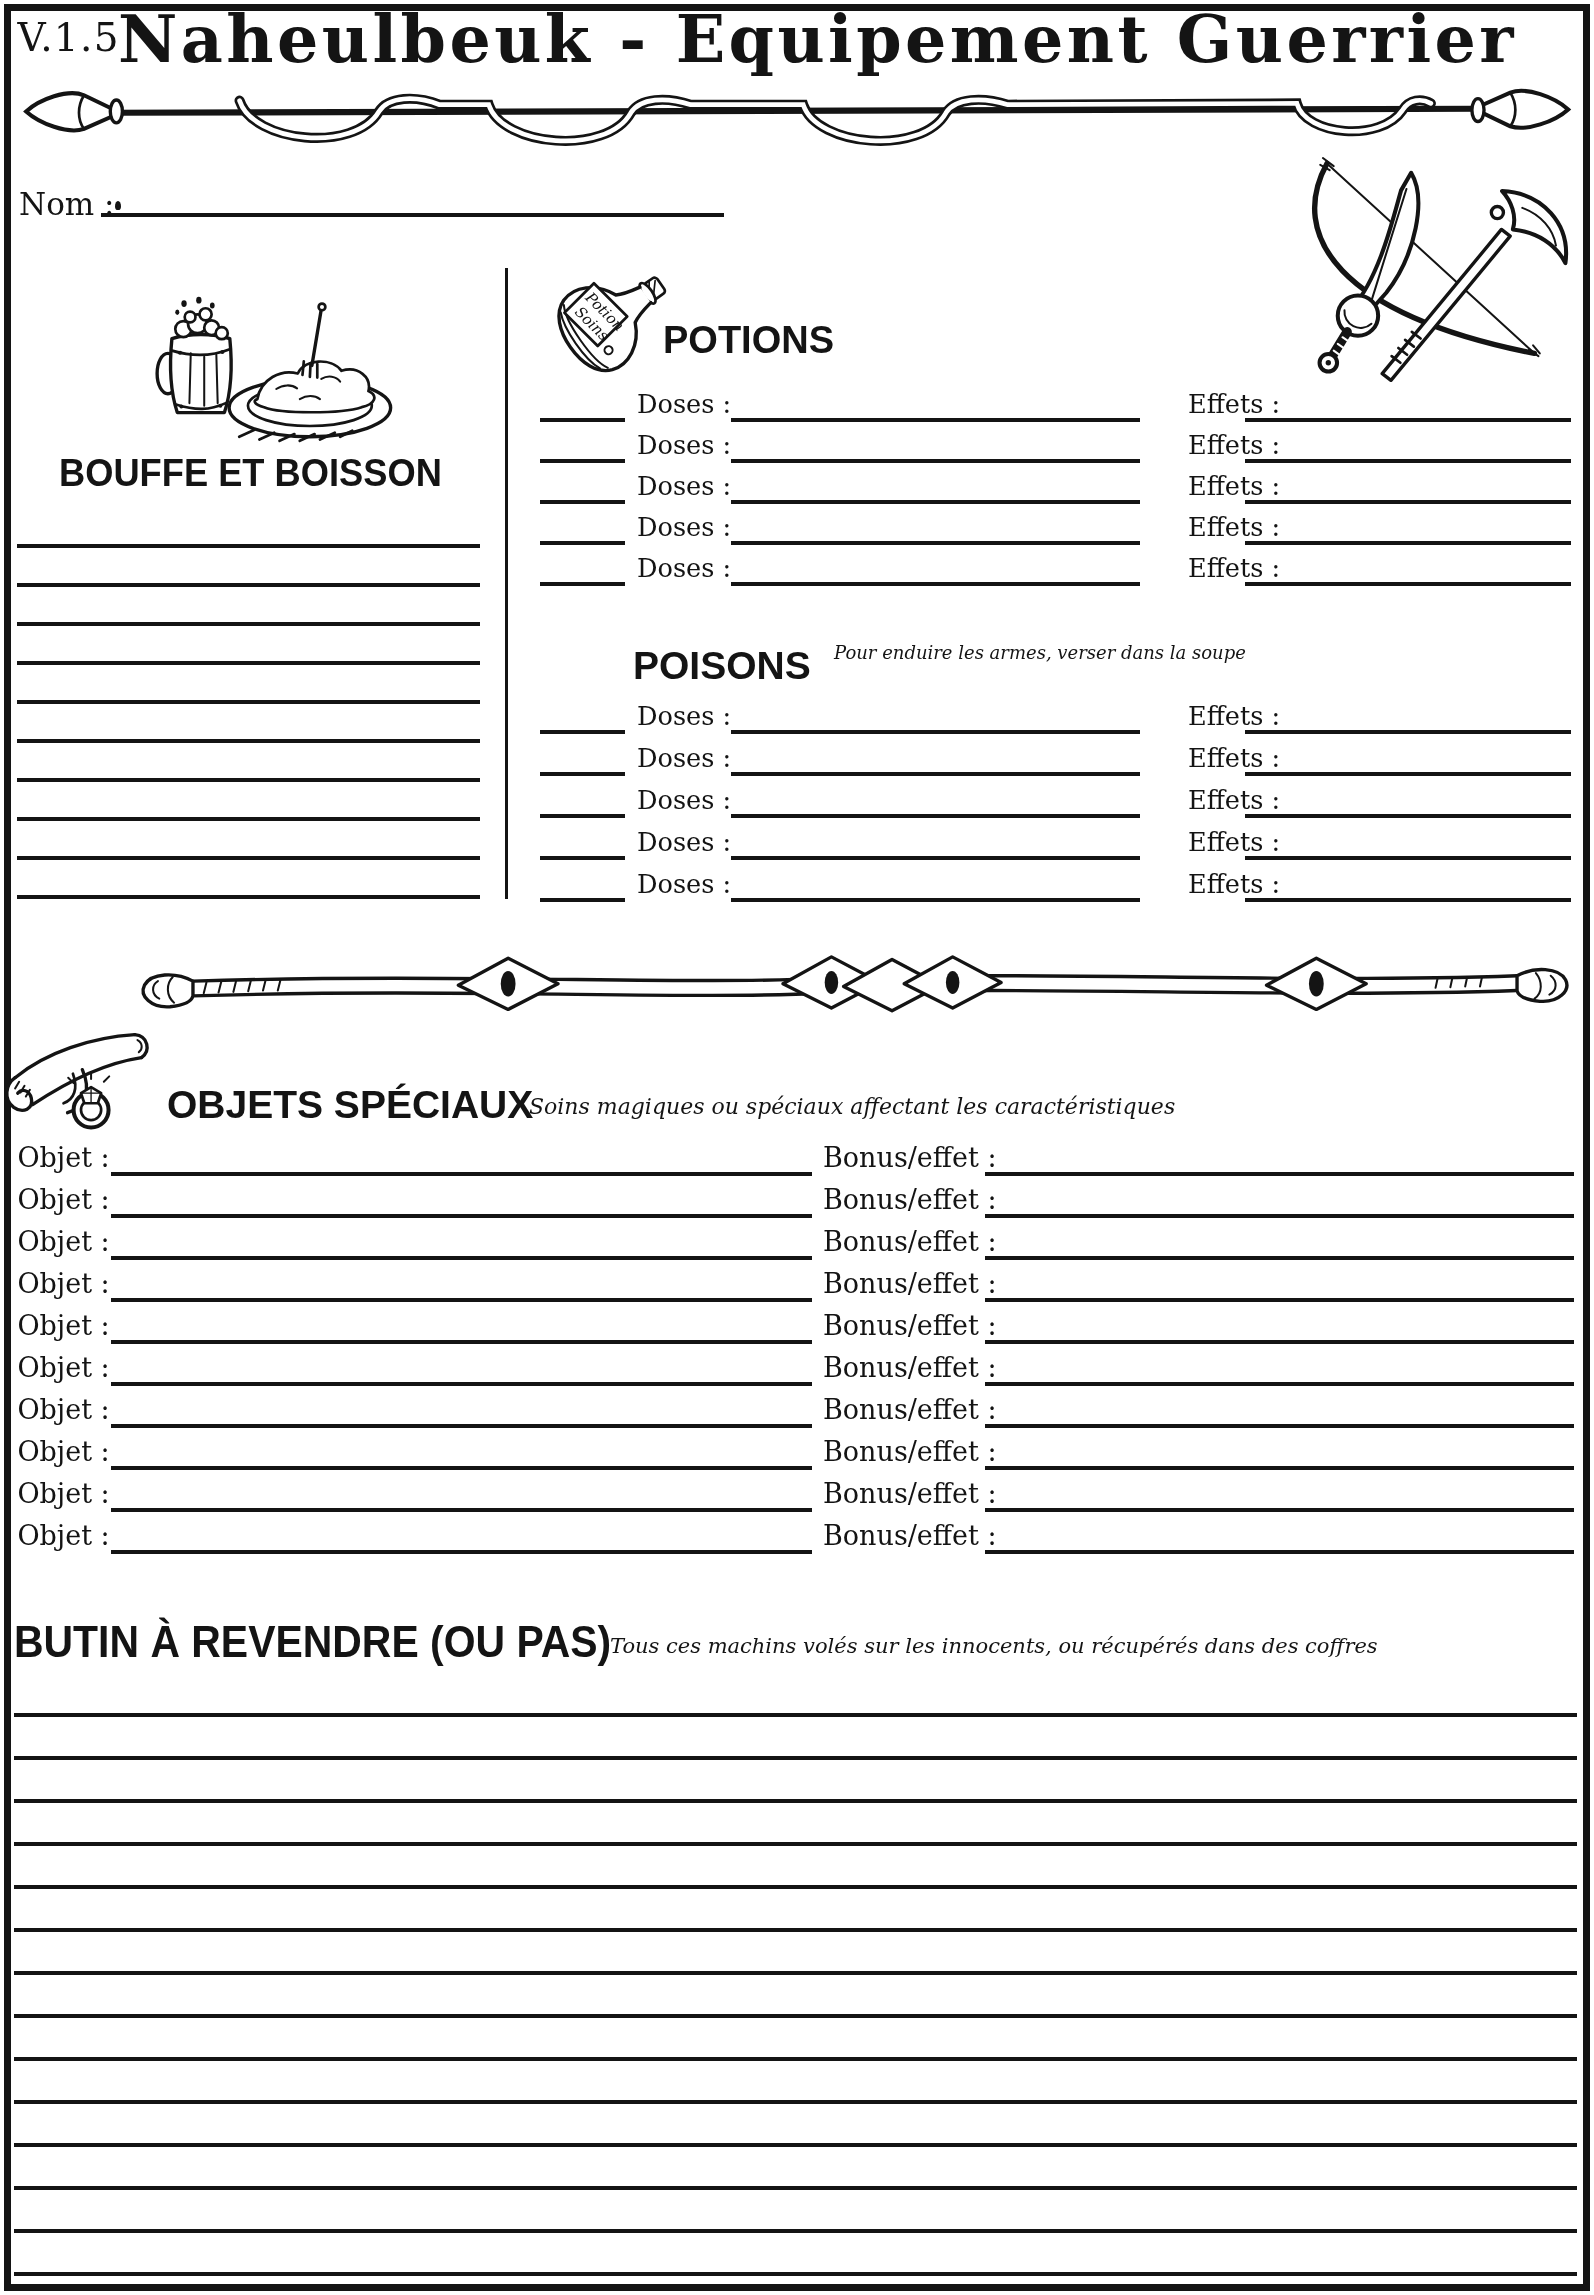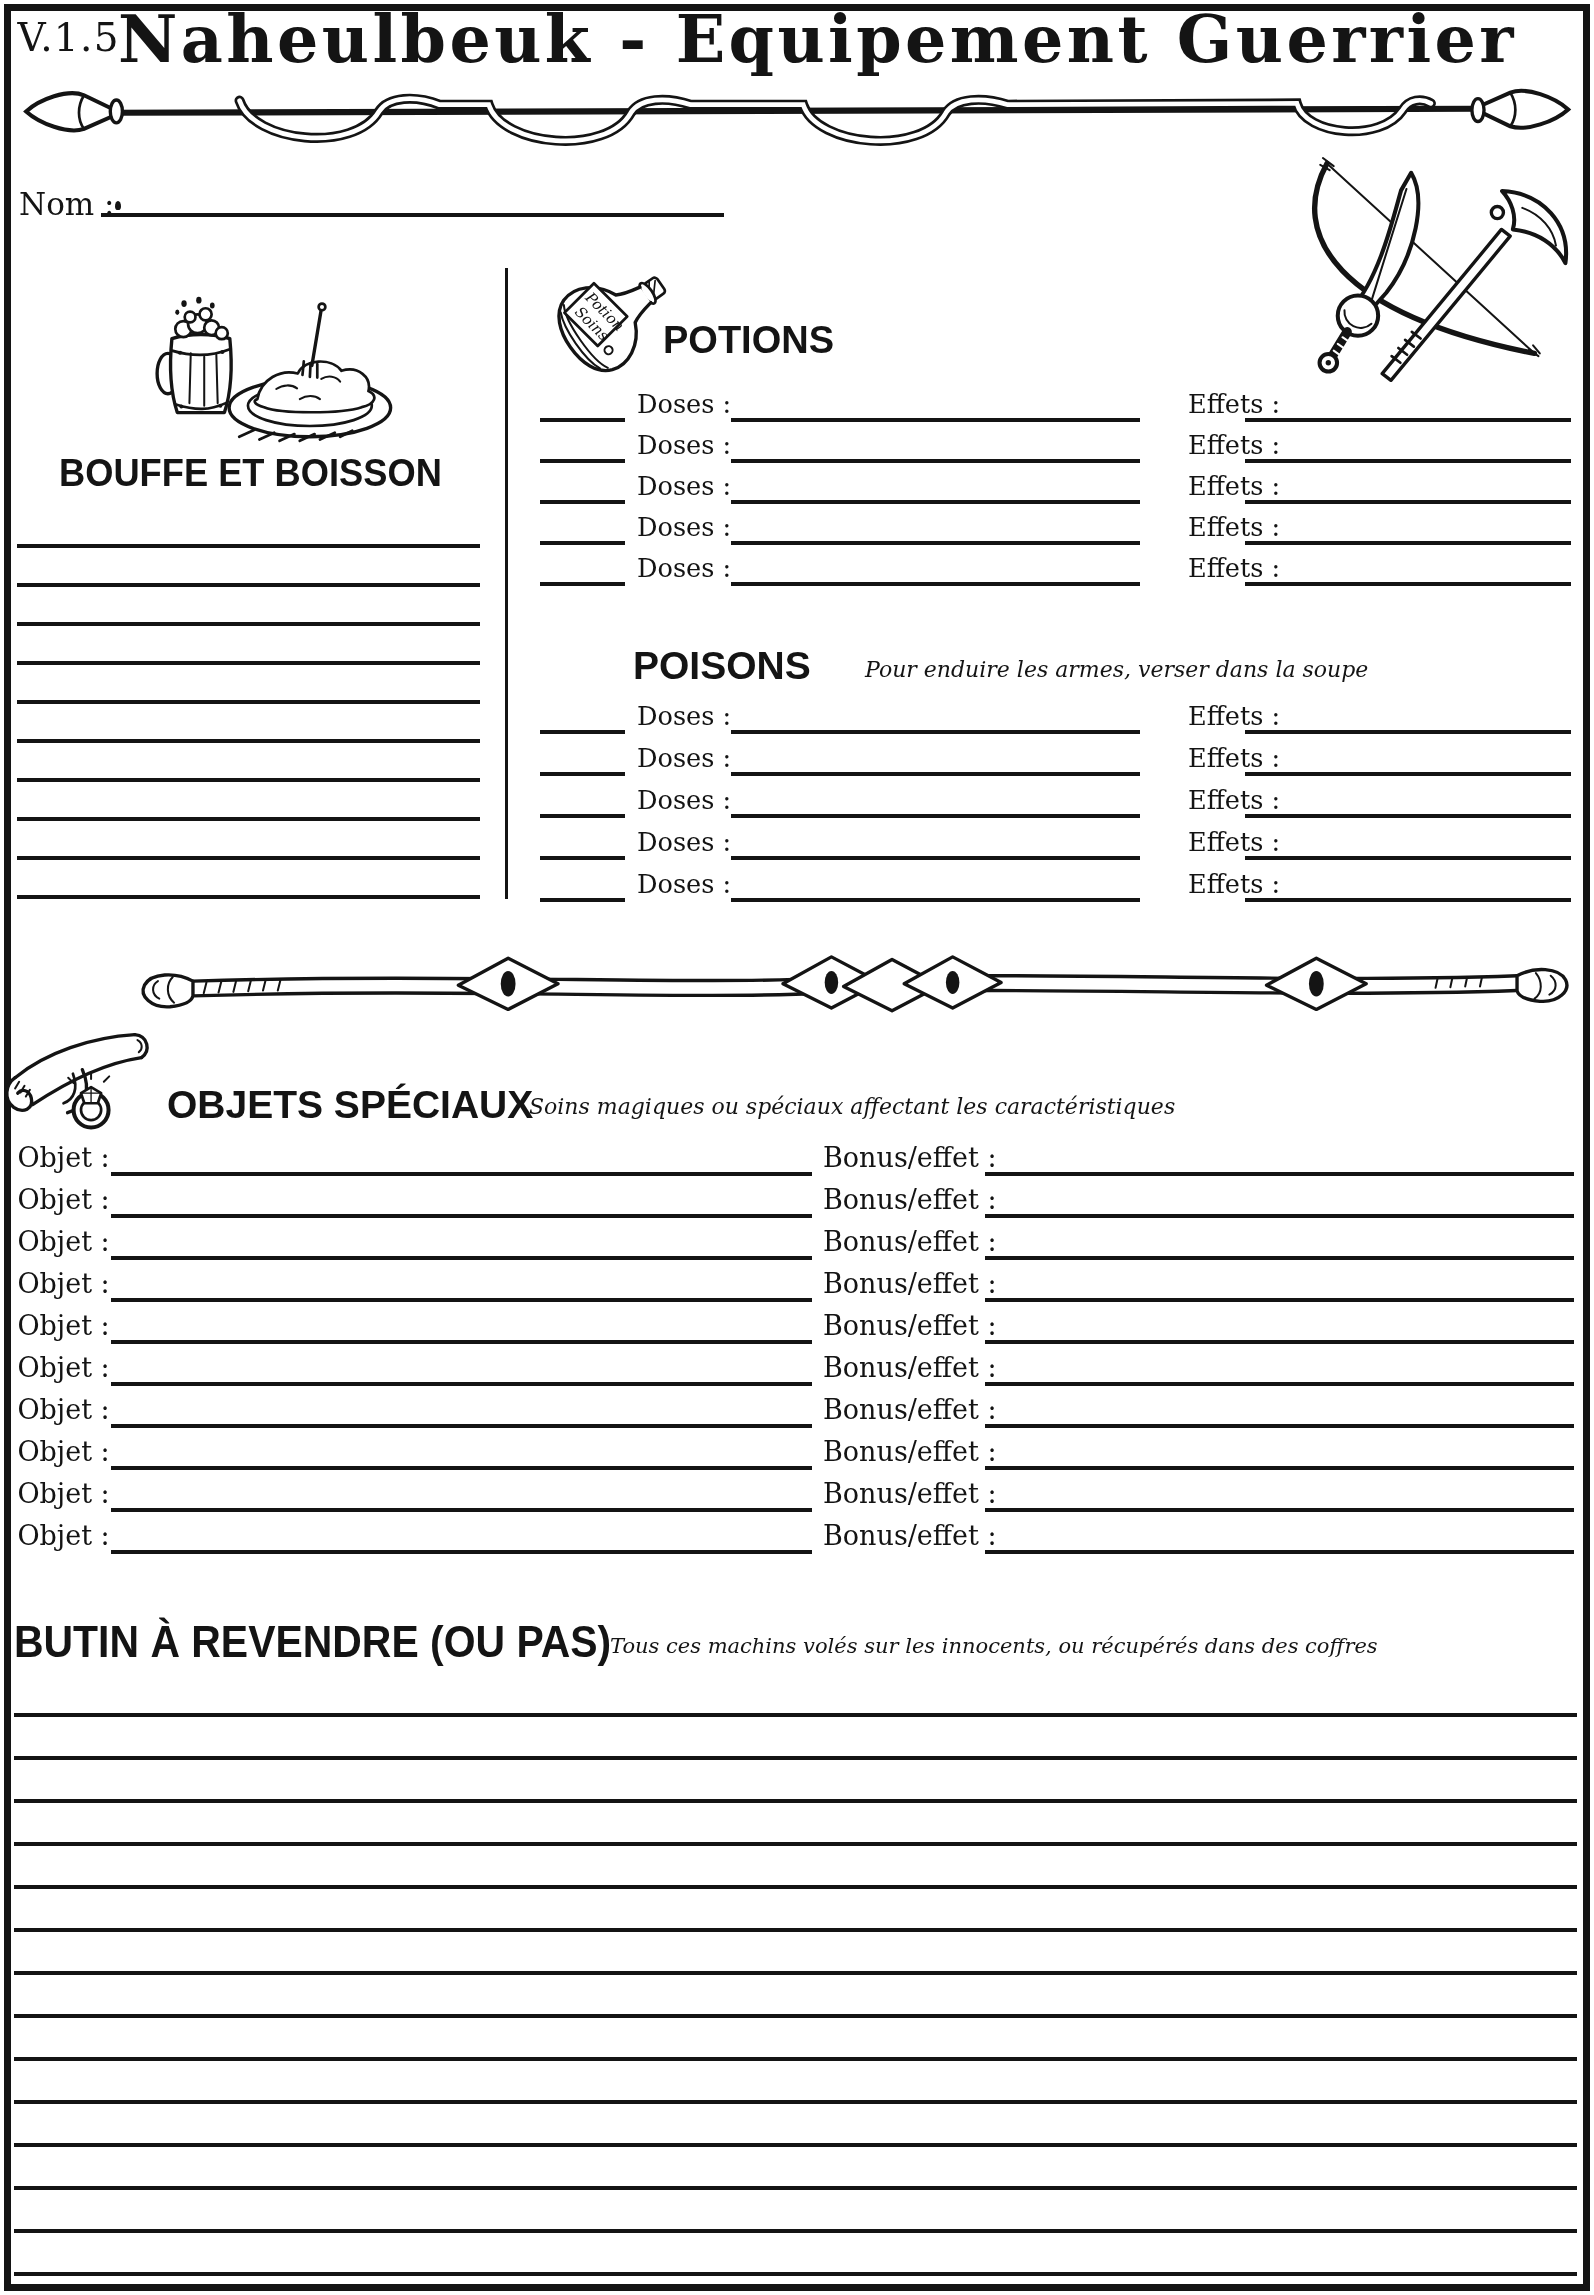--- a/index.html
+++ b/index.html
@@ -25,21 +25,21 @@
     position:absolute; font-family:"Liberation Sans", sans-serif; font-weight:700;
     white-space:nowrap; transform-origin:left top; line-height:1.17; color:#141414;
   }
   .h-bouffe  { left:59px;  top:450px;  font-size:39px; transform:scaleX(0.93); }
   .h-potions { left:639px; top:318px;  font-size:38px;margin-left:24px; }
   .h-poisons { left:633px; top:643px;  font-size:39px; }
   .h-objets  { left:167px; top:1082px; font-size:39px;text-align:center; }
   .h-butin   { left:13.5px;  top:1616px; font-size:44px; transform:scaleX(0.93); }
 
   .sub { position:absolute; font-family:"DejaVu Serif", serif; font-style:italic; white-space:nowrap; color:#141414; }
-  .sub-poisons { left:834px; top:657px;  font-size:22px;margin-left:31px; }
+  .sub-poisons { left:834px; top:642px;  font-size:18px; }
   .sub-objets  { left:529px;  top:1094px; font-size:22px; }
   .sub-butin   { left:610px;  top:1634px; font-size:21px; }
 
   .vdivider { position:absolute; left:505px; top:268px; width:3.4px; height:631px; background:#141414; }
 
   .bouffe-lines { position:absolute; left:17px; top:509px; width:463px; }
   .bouffe-lines > div { height:39px; border-bottom:4px solid #141414; }
 
   .rows { position:absolute; left:505px; width:1078px; }
   .rows-potions { top:381px; }

